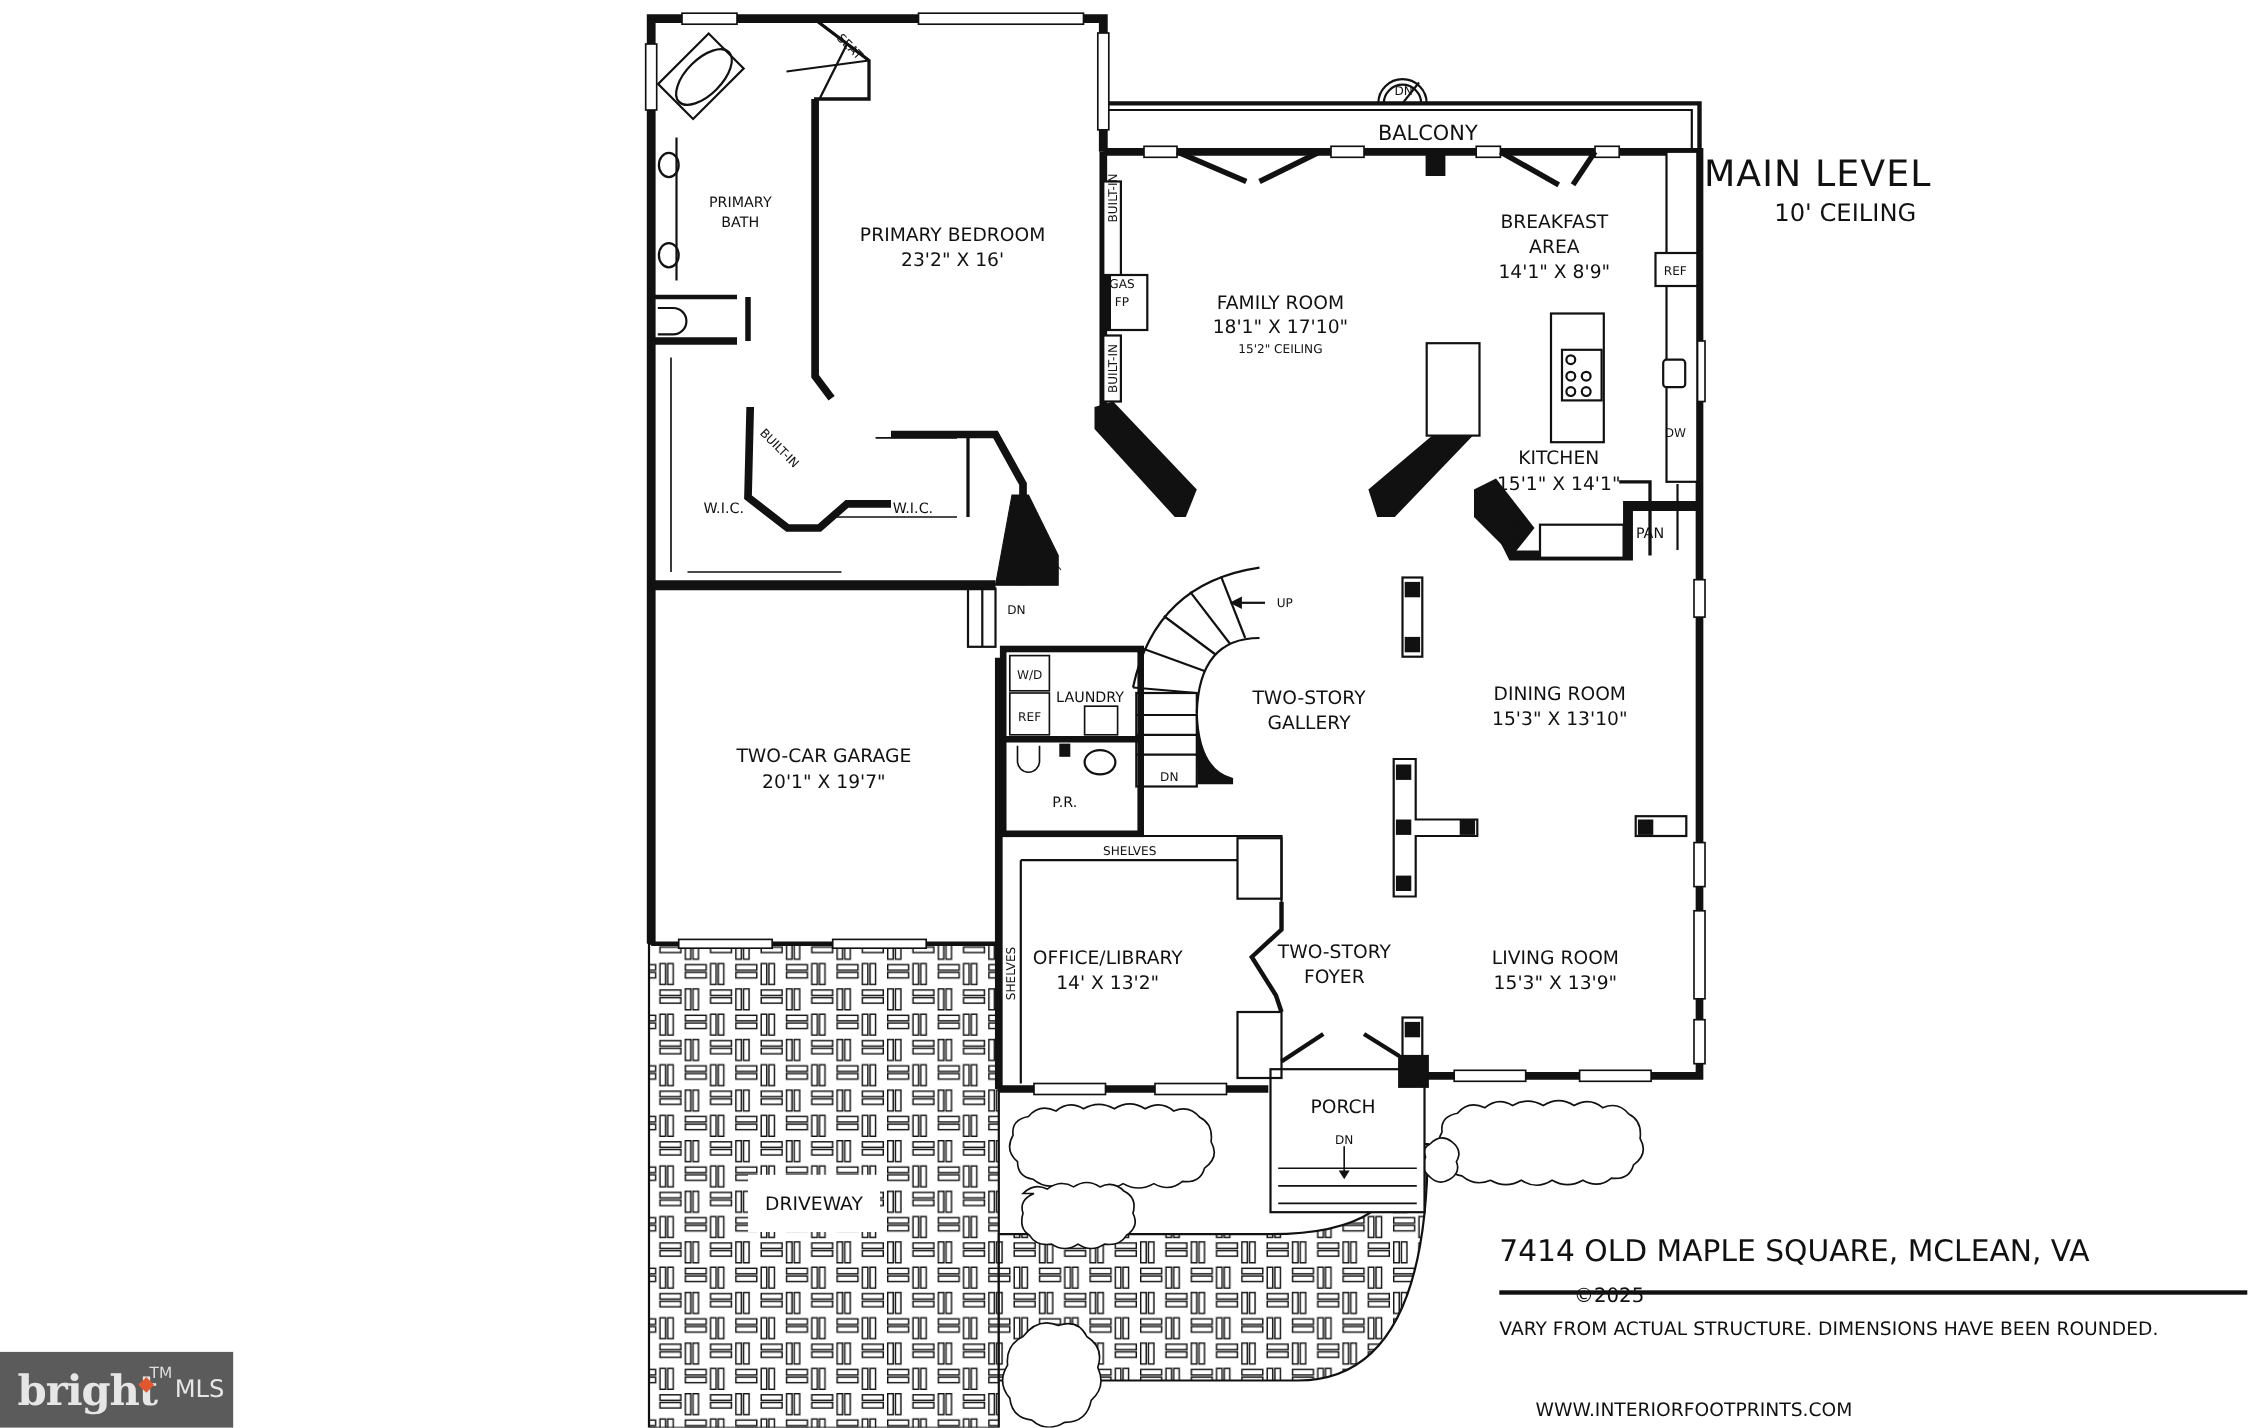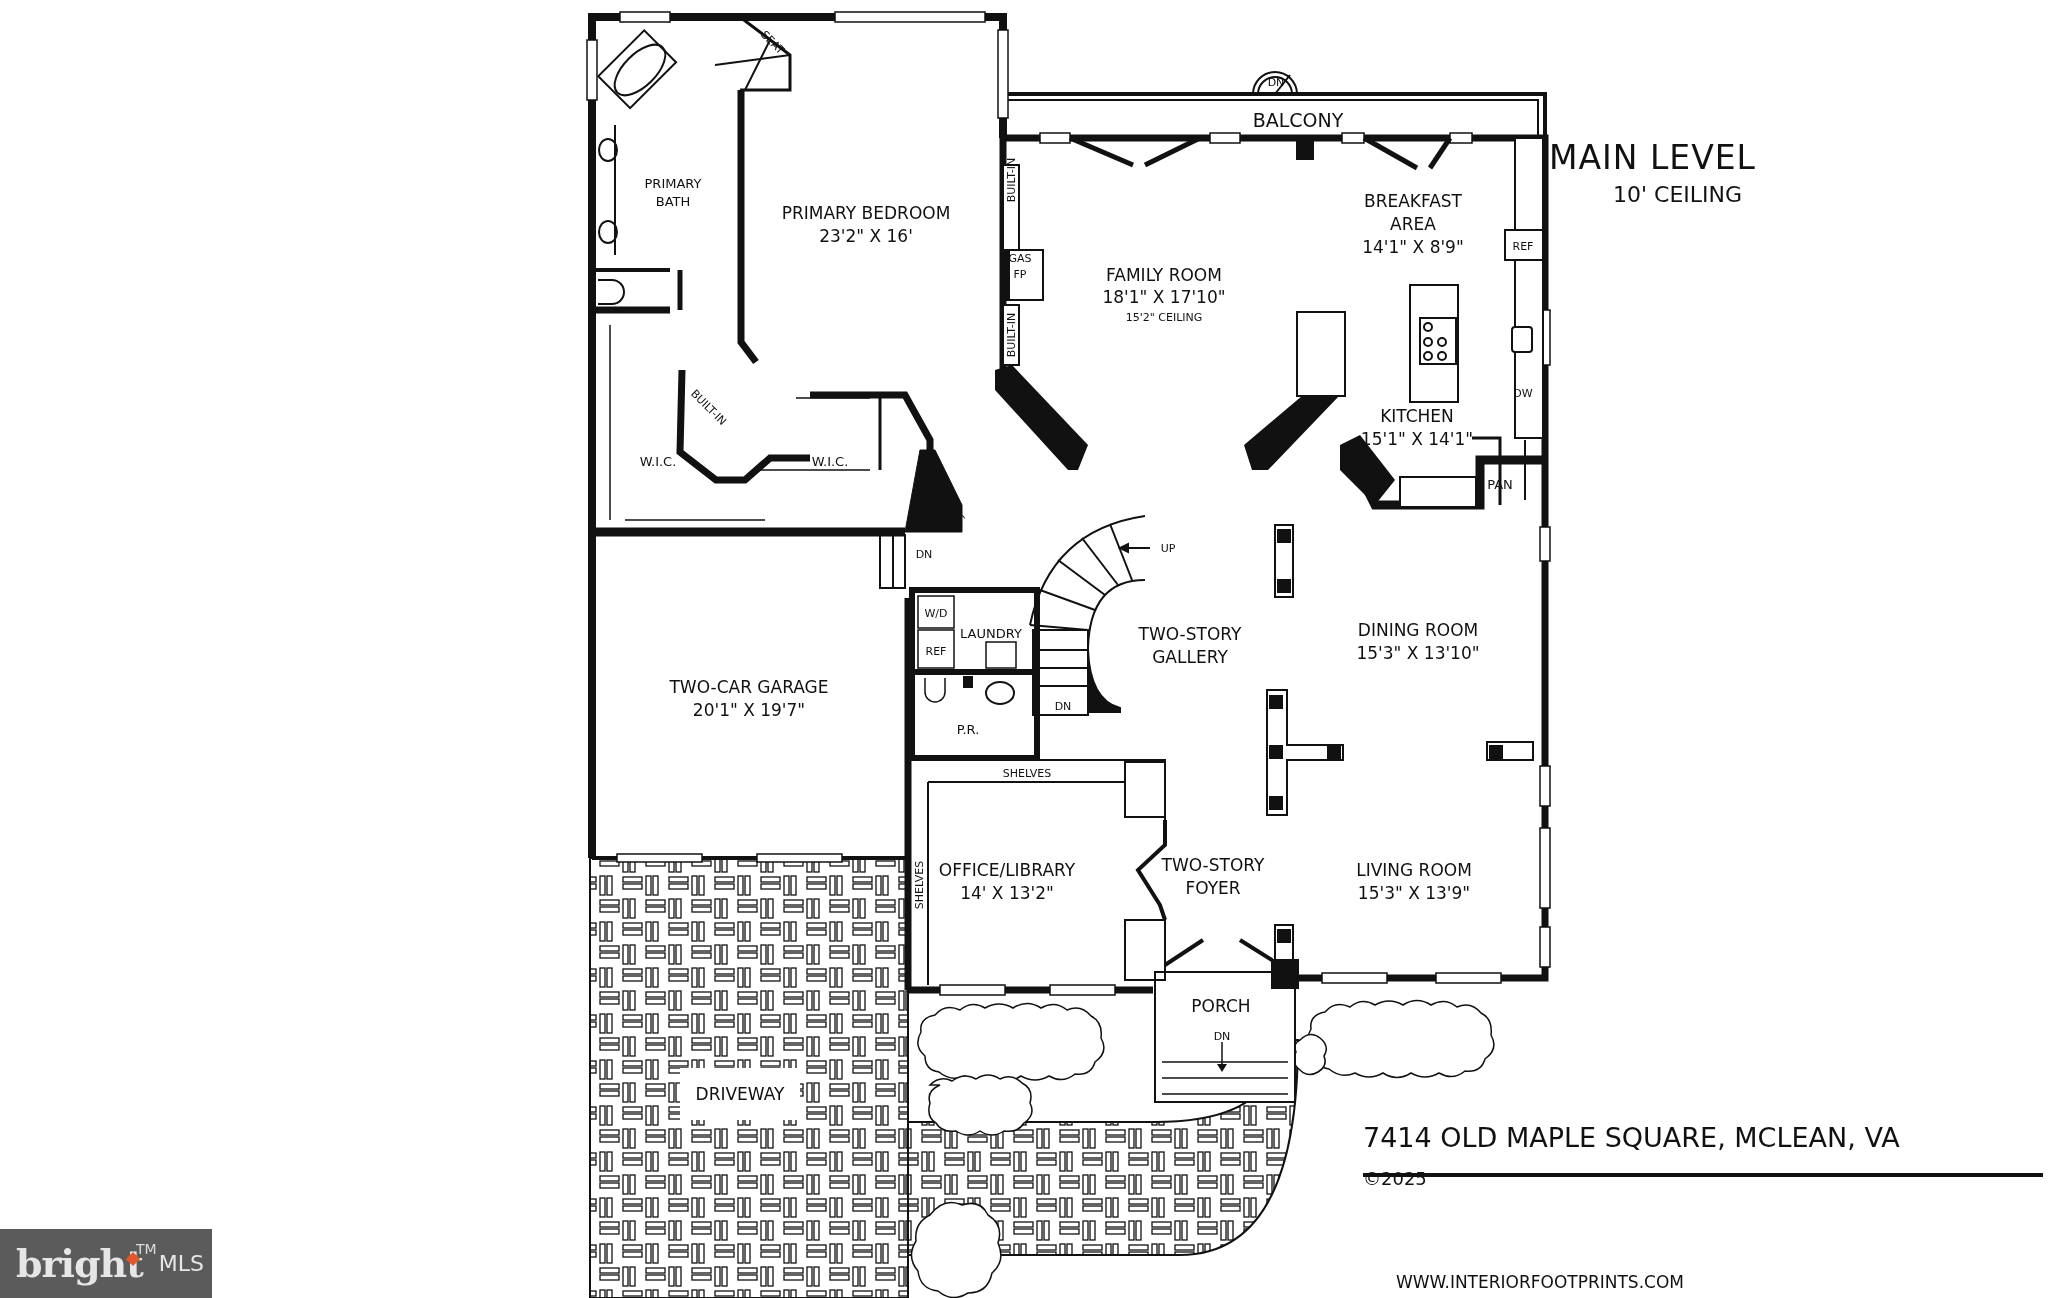--- a/index.html
+++ b/index.html
@@ -6,21 +6,21 @@
   body { width:2048px; height:1298px; position:relative; overflow:hidden; font-family:"DejaVu Sans", sans-serif; color:#111; }
   #plan { position:absolute; left:0; top:0; width:2048px; height:1298px; }
   .lbl { font-family:"DejaVu Sans", sans-serif; fill:#111; text-anchor:middle; }
   .big { font-size:19px; }
   .med { font-size:17px; }
   .sm  { font-size:13px; }
   .xs  { font-size:11px; }
   .title { position:absolute; left:1549px; top:138px; font-size:33px; letter-spacing:1px; }
   .subtitle { position:absolute; left:1613px; top:182px; font-size:22px; }
   .addr { position:absolute; left:1363px; top:1122px; font-size:27px; width:680px; border-bottom:4px solid #111; padding-bottom:20px; white-space:nowrap; }
-  .copy { position:absolute; left:1363px; top:1168px; font-size:18px; }
+  .copy { position:absolute; left:1431px; top:1168px; font-size:18px; }
   .disc { position:absolute; left:1363px; top:1196px; font-size:17px; line-height:26px; width:685px; }
   .url  { position:absolute; left:1363px; top:1272px; font-size:17px;margin-left:33px; }
   .logo { position:absolute; left:0; top:1229px; width:212px; height:69px; background:#5b5b5b; display:flex; align-items:center; }
   .logo .b { font-family:"DejaVu Serif", serif; font-size:38px; color:#e6e6e6; margin-left:16px; font-weight:bold; letter-spacing:-1px; }
   .logo .m { font-family:"DejaVu Sans", sans-serif; font-size:22px; color:#e6e6e6; margin-left:16px; }
   .logo .dot { position:absolute; left:128px; top:25px; width:10px; height:10px; background:#e2572b; transform:rotate(45deg); }
   .logo .tm { position:absolute; left:136px; top:12px; font-size:14px; color:#ddd; }
 </style>
 </head>
 <body>
@@ -297,20 +297,21 @@
     <text class="lbl med" x="1414" y="899">15'3" X 13'9"</text>
     <text class="lbl med" x="1221" y="1012">PORCH</text>
     <text class="lbl xs" x="1222" y="1040">DN</text>
     <text class="lbl med" x="740" y="1100">DRIVEWAY</text>
   </g>
 </svg>
 
 <div class="addr">7414 OLD MAPLE SQUARE, MCLEAN, VA</div>
 <div class="copy">©2025</div>
 <div class="disc">
+  <div>VARY FROM ACTUAL STRUCTURE. DIMENSIONS HAVE BEEN ROUNDED.</div>
 </div>
 <div class="url">WWW.INTERIORFOOTPRINTS.COM</div>
 
 <div class="logo">
   <span class="b">bright</span>
   <span class="dot"></span>
   <span class="tm">TM</span>
   <span class="m">MLS</span>
 </div>
 

